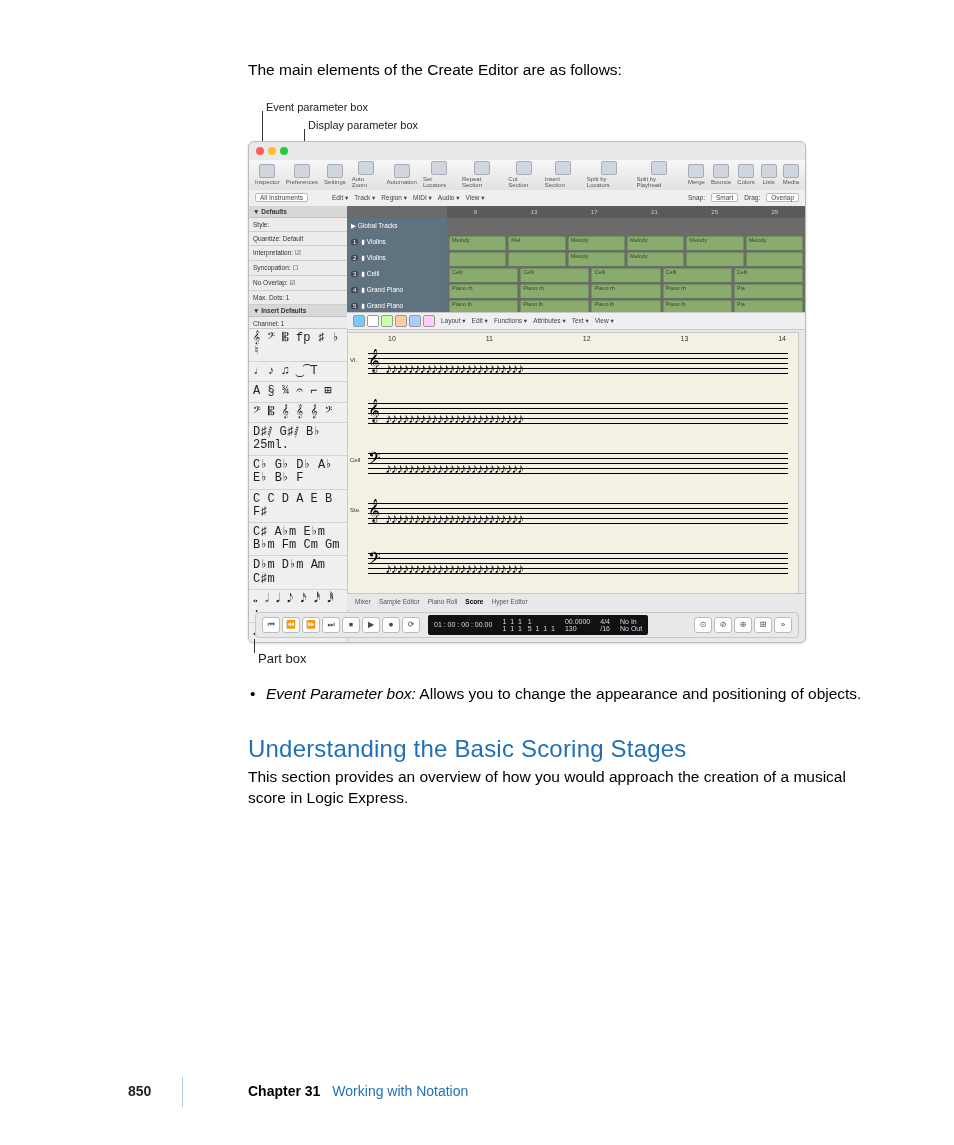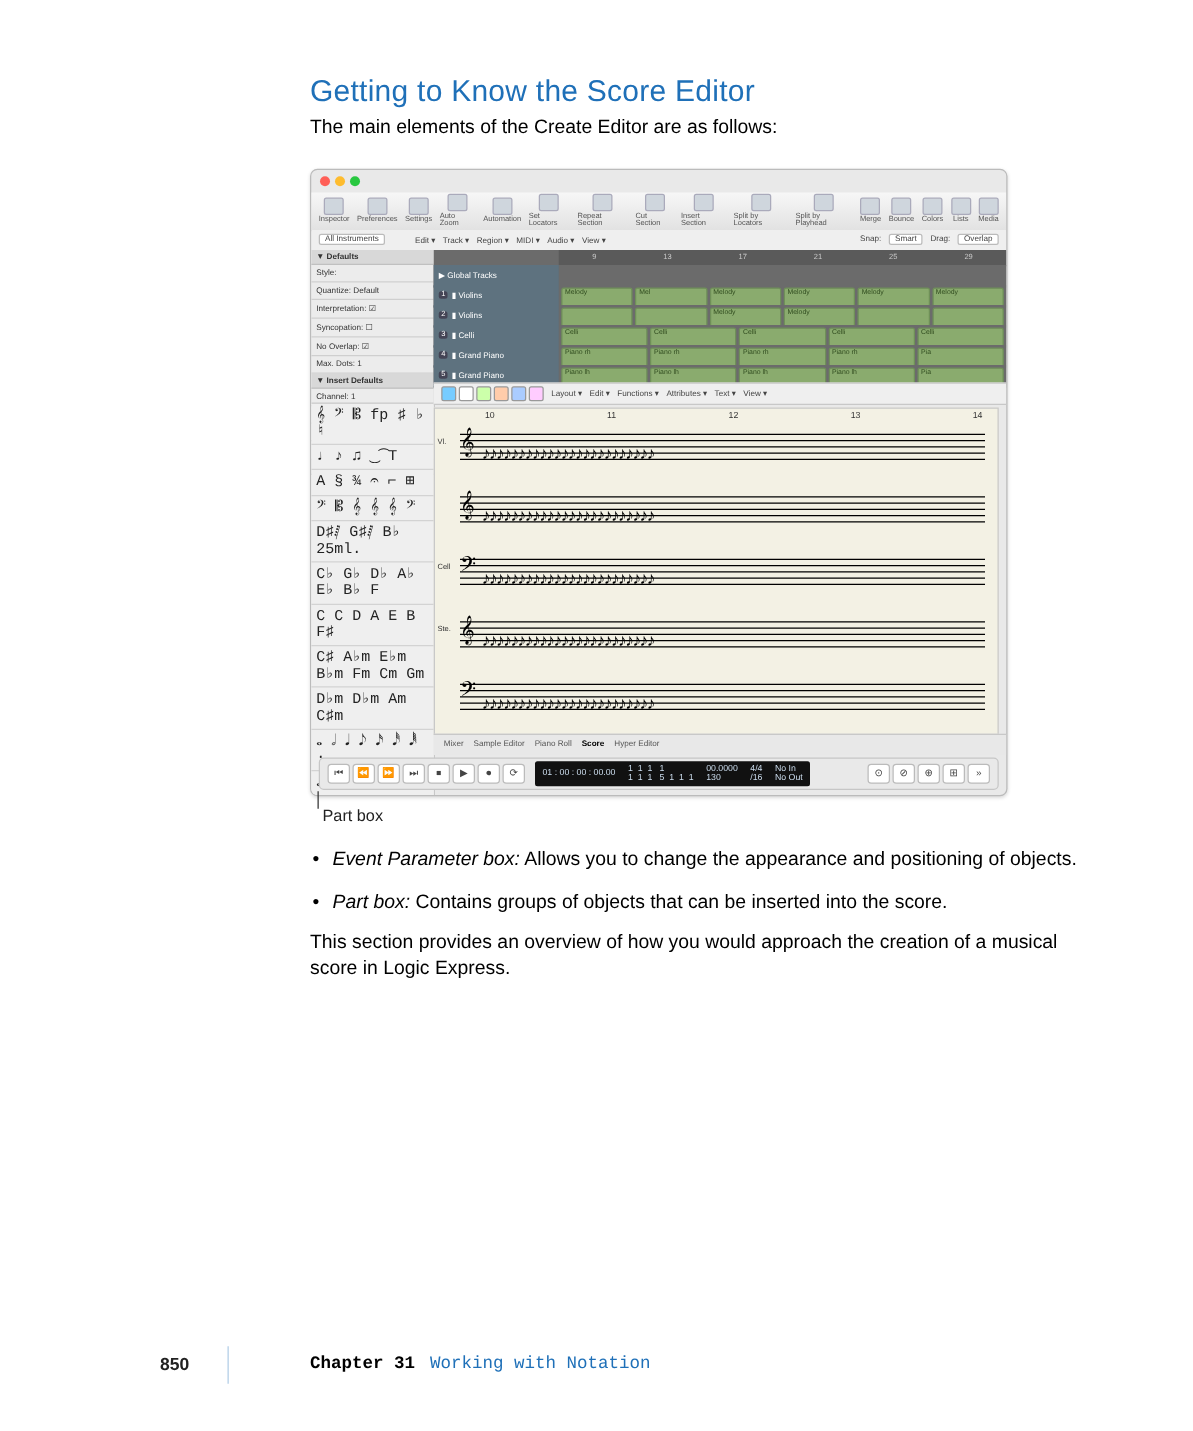--- a/index.html
+++ b/index.html
@@ -52,31 +52,36 @@
   ul.bullets{list-style:none;padding:0;margin:18px 0 0 0;}
   ul.bullets>li{position:relative;padding-left:18px;font-size:15.5px;line-height:1.4;margin-bottom:12px;}
   ul.bullets>li::before{content:"•";position:absolute;left:2px;top:0;color:#000;}
   .term{font-style:italic;}
   ul.links{list-style:none;padding:0;margin:14px 0 0 0;}
   ul.links>li{position:relative;padding-left:18px;font-size:15.5px;line-height:1.7;color:#8b92a0;}
   ul.links>li::before{content:"•";position:absolute;left:2px;top:0;color:#8b92a0;}
   .footer{position:absolute;left:0;right:2px;bottom:32px;height:30px;}
   .footer .rule{position:absolute;left:182px;top:-6px;height:30px;border-left:1px solid #1f70b8;opacity:.35;}
   .footer .pg{position:absolute;left:128px;top:0;font-size:14px;font-weight:600;color:#222;}
-  .footer .chap{position:absolute;left:248px;top:0;font-size:14px;color:#000;font-family:Liberation Mono, monospace;}
+  .footer .chap{position:absolute;left:248px;top:0;font-size:14px;color:#000;}
   .footer .chap .blue{color:#1f70b8;margin-left:12px;}
 </style>
 </head>
 <body>
 
 <div class="page">
   <div class="content">
-    <h2>Getting to Know the Score Editor</h2>
     <p class="intro">The main elements of the Create Editor are as follows:</p>
 
+    <div class="callouts">
+      <div class="line" style="left:14px;top:8px;height:30px;"></div>
+      <span class="lbl" style="left:18px;top:-2px;">Event parameter box</span>
+      <div class="line" style="left:56px;top:26px;height:12px;"></div>
+      <span class="lbl" style="left:60px;top:16px;">Display parameter box</span>
+    </div>
 
     <div class="shot">
       <div class="traffic">
           <span class="r"></span>
           <span class="y"></span>
           <span class="g"></span>
         </div>
       <div class="toolbar" id="tb">
           <div class="tb-item">
             <div class="tb-ic"></div>
@@ -381,23 +386,23 @@
       </div>
     </div>
 
     <div class="callout-bottom">
       <div class="line" style="left:6px;top:-4px;height:14px;"></div>
       <span class="lbl" style="left:10px;top:8px;">Part box</span>
     </div>
 
     <ul class="bullets" id="b1">
         <li><span class="term">Event Parameter box:</span>  Allows you to change the appearance and positioning of objects.</li>
-        <li><span class="term">Part box:</span>  Contains groups of objects that can be inserted into the score.</li>
       </ul>
 
+    <h2 style="margin-top:30px">Understanding the Basic Scoring Stages</h2>
     <p class="intro">This section provides an overview of how you would approach the creation of a musical score in Logic Express.</p>
   </div>
 
   <div class="footer">
     <div class="rule"></div>
     <div class="pg">850</div>
     <div class="chap">
       <b>Chapter 31</b><span class="blue">Working with Notation</span>
     </div>
   </div>

